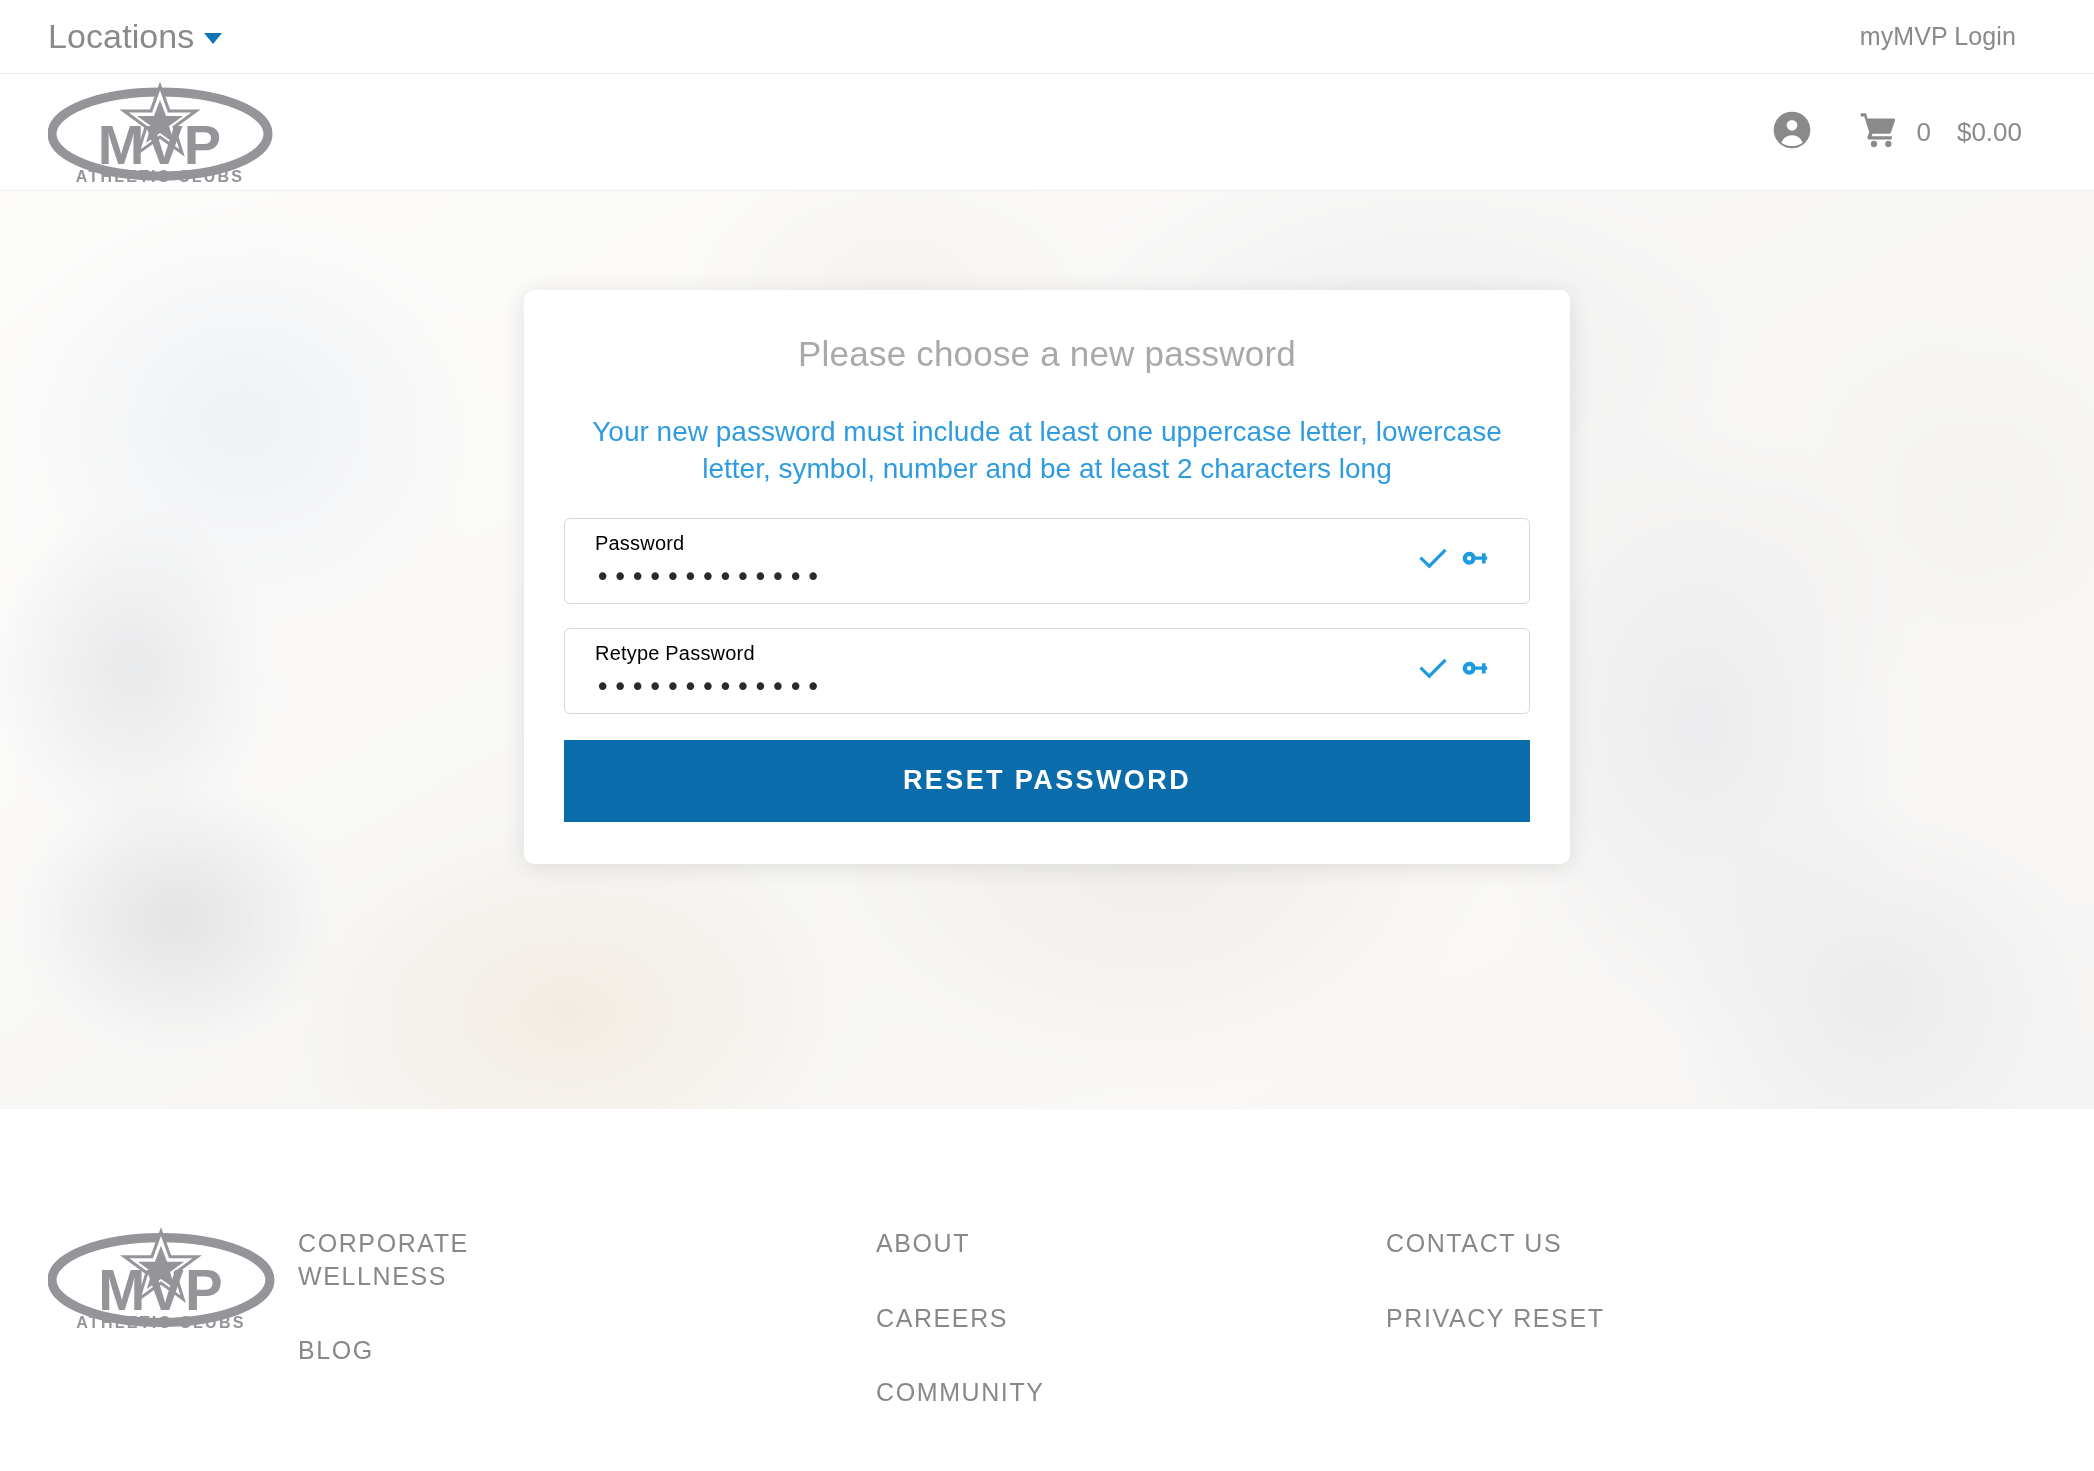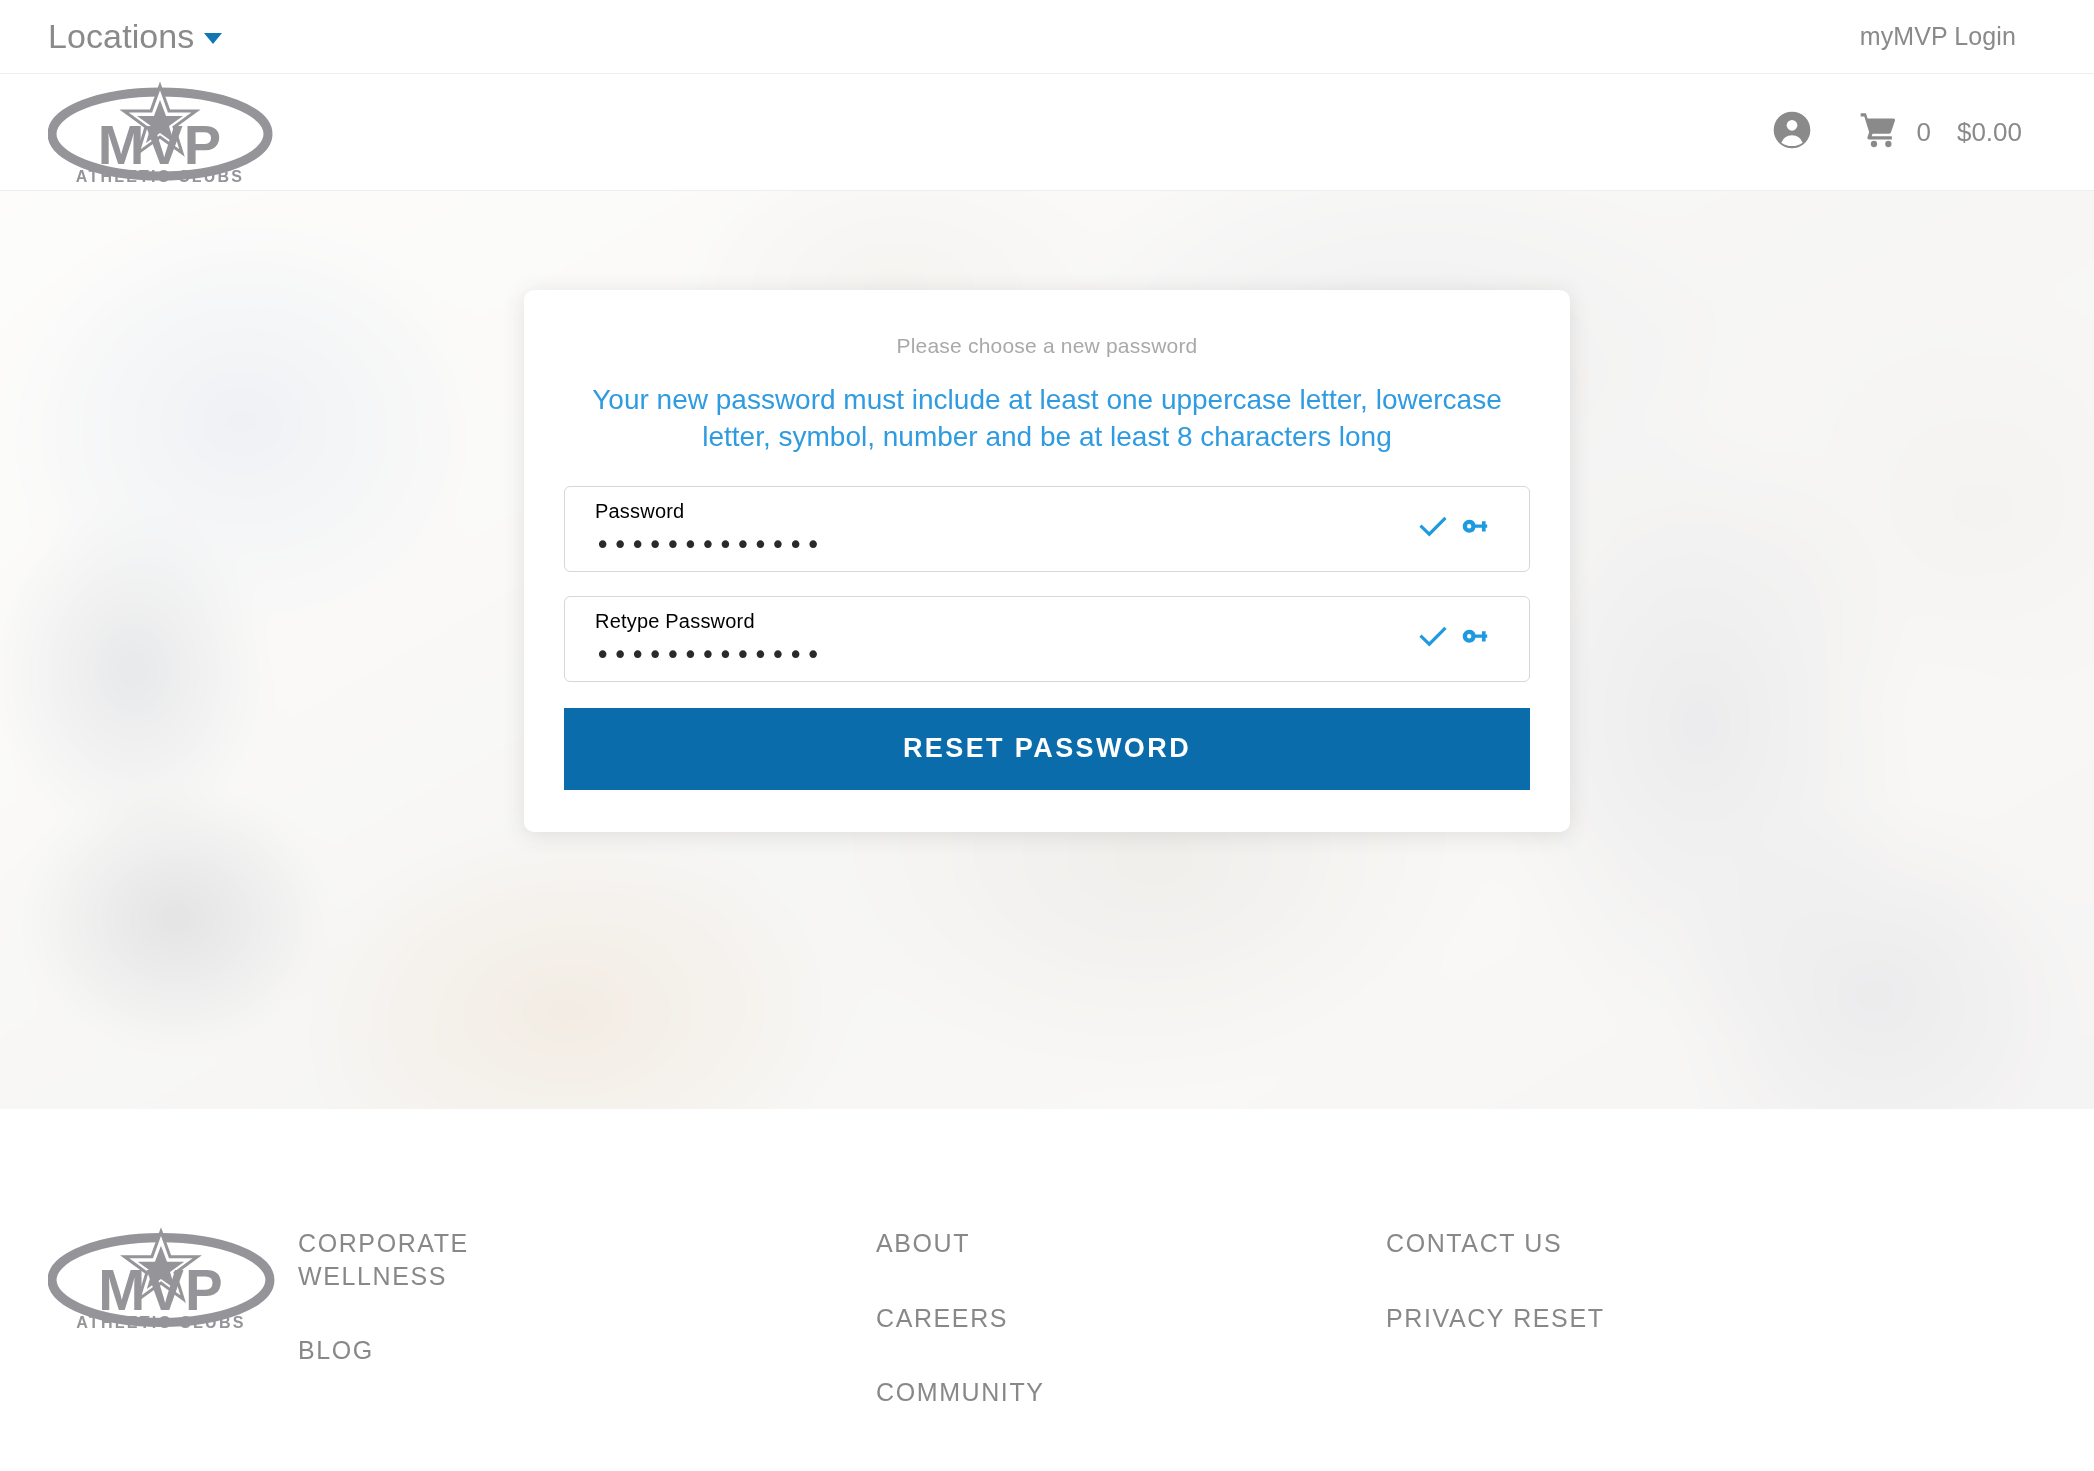--- a/index.html
+++ b/index.html
@@ -129,25 +129,25 @@
     transform: translateX(-50%);
     top: 99px;
     width: 1046px;
     background: #ffffff;
     border-radius: 10px;
     box-shadow: 0 3px 22px rgba(60,60,60,0.13);
     padding: 44px 40px 42px 40px;
   }
   .card-title {
     text-align: center;
-    font-size: 21px;
+    font-size: 35px;
     color: #a9a9a9;
     font-weight: 400;
     letter-spacing: 0.2px;
-    margin-bottom: 24px;
+    margin-bottom: 40px;
   }
   .card-subtitle {
     text-align: center;
     font-size: 28px;
     line-height: 1.32;
     color: #2f9be0;
     font-weight: 400;
     padding: 0 8px;
     margin-bottom: 30px;
   }
@@ -306,21 +306,21 @@
     </div>
   </div>
 
   <div class="hero">
     <div class="hero-bg"></div>
     <div class="hero-veil"></div>
 
     <div class="reset-card">
 
       <div class="card-title">Please choose a new password</div>
-      <div class="card-subtitle">Your new password must include at least one uppercase letter, lowercase letter, symbol, number and be at least 8 characters long</div>
+      <div class="card-subtitle">Your new password must include at least one uppercase letter, lowercase letter, symbol, number and be at least 2 characters long</div>
 
       <div class="field">
         <div class="field-label">Password</div>
         <div class="field-value" placeholder="Password">•••••••••••••</div>
         <div class="field-icons">
           <span>
             <svg width="32" height="32" viewBox="0 0 24 24" xmlns="http://www.w3.org/2000/svg">
               <path d="M3.5 12.4 L9.2 18 L20.5 6.6" fill="none" stroke="#1e9ae0" stroke-width="2.4" stroke-linecap="square"></path>
             </svg>
           </span>

